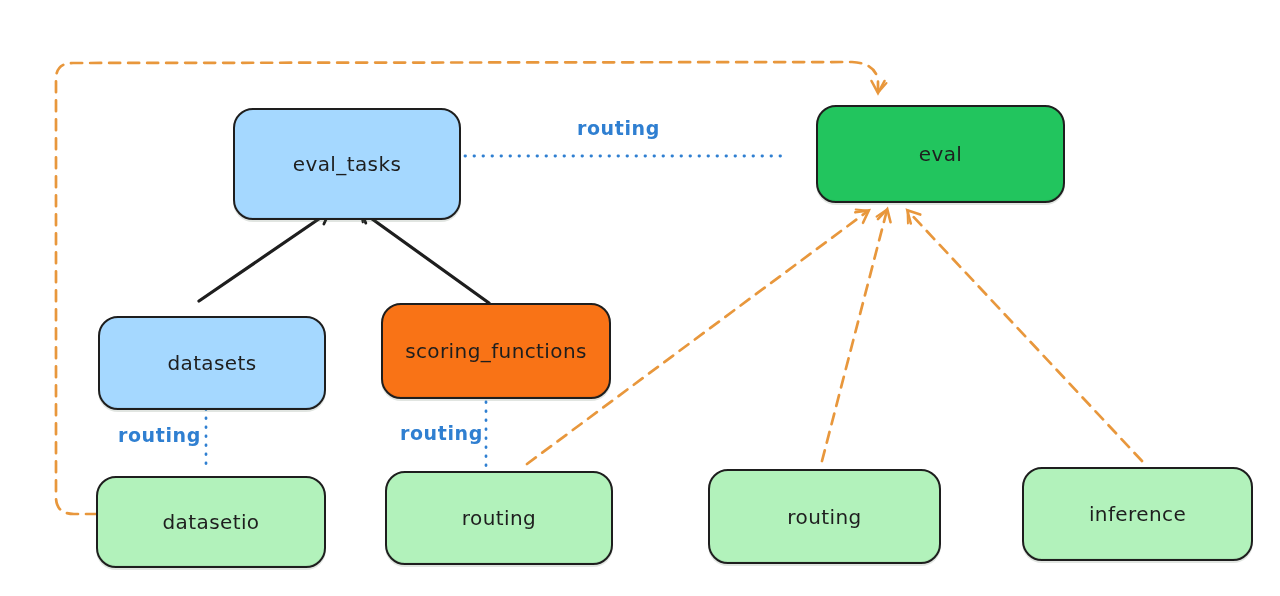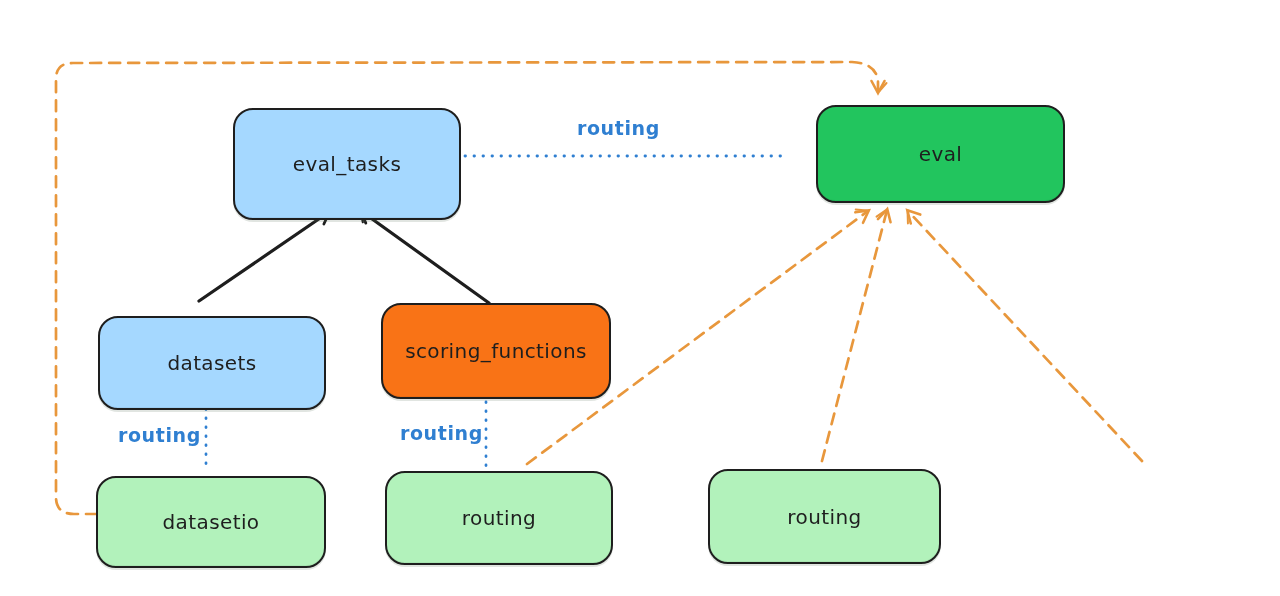--- a/index.html
+++ b/index.html
@@ -85,20 +85,23 @@
   </div>
 
   <div class="node" style="left: 385px; top: 471px; width: 228px; height: 94px; background-color: rgb(178, 242, 187);">
     <span class="label">routing</span>
   </div>
 
   <div class="node" style="left: 708px; top: 469px; width: 233px; height: 95px; background-color: rgb(178, 242, 187);">
     <span class="label">routing</span>
   </div>
 
+  <div class="node" style="left: 1022px; top: 467px; width: 231px; height: 94px; background-color: rgb(178, 242, 187);">
+    <span class="label">inference</span>
+  </div>
 
   <div class="edge-label" style="left: 577px; top: 117px; color: rgb(47, 127, 209);">routing</div>
 
   <div class="edge-label" style="left: 118px; top: 424px; color: rgb(47, 127, 209);">routing</div>
 
   <div class="edge-label" style="left: 400px; top: 422px; color: rgb(47, 127, 209);">routing</div>
 
 </div>
 
 </body></html>

